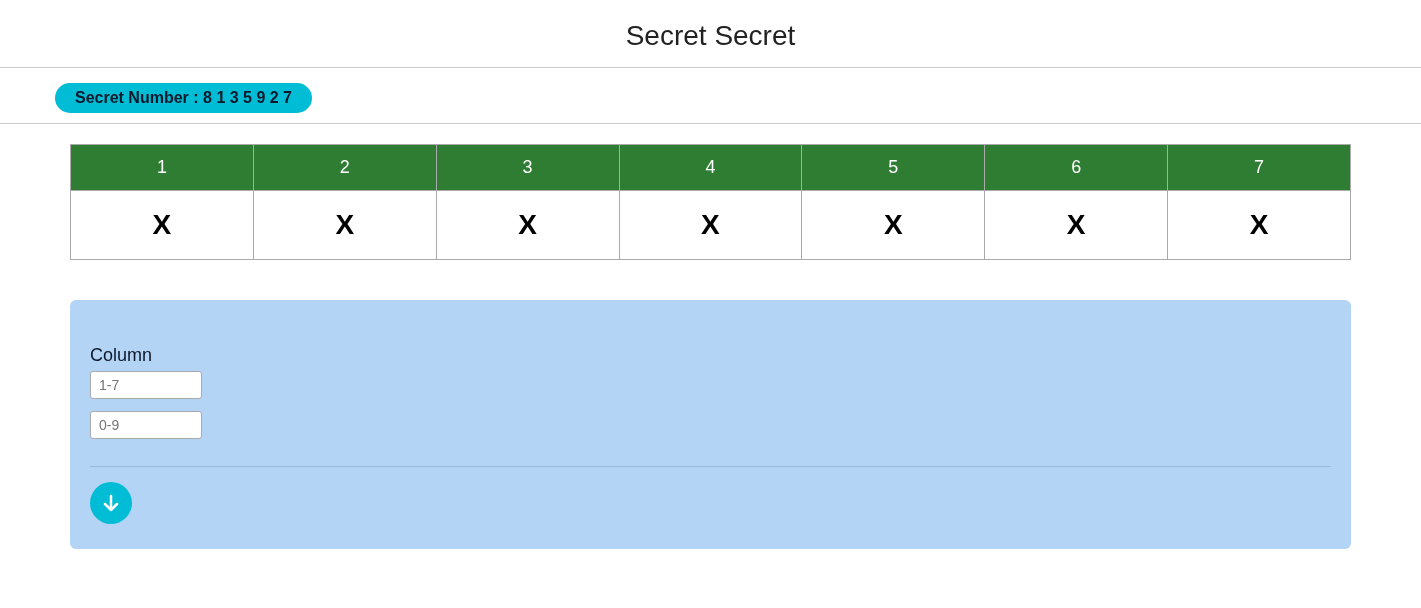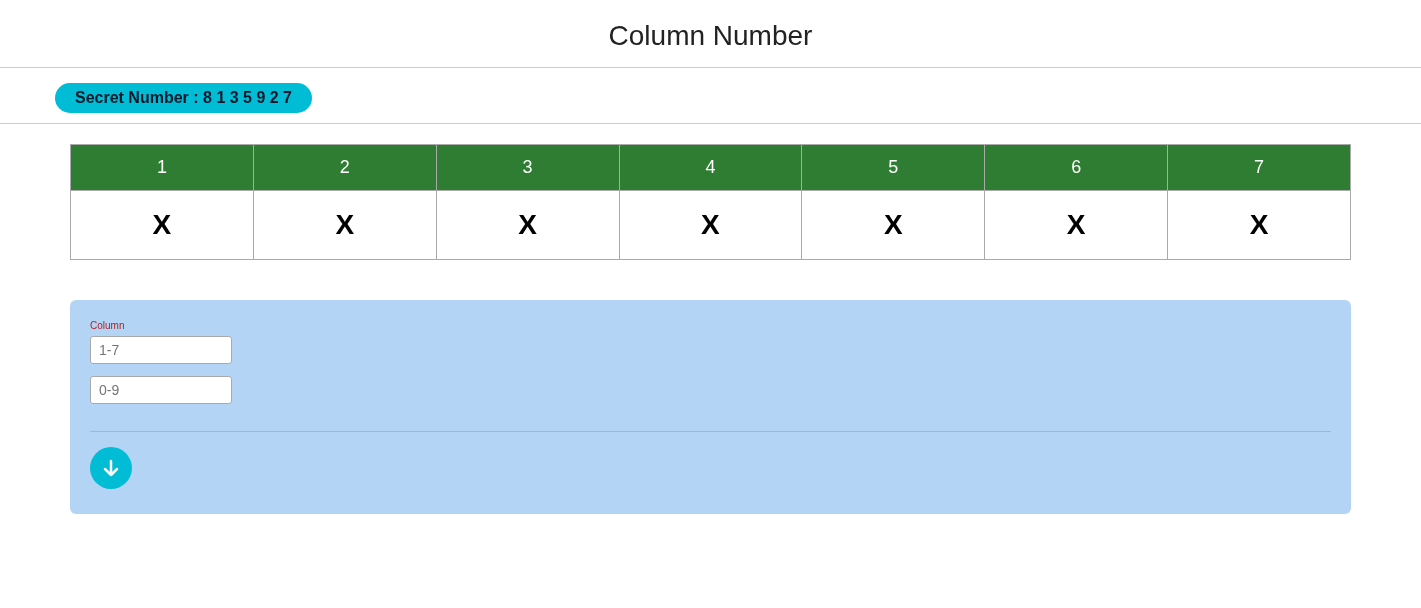--- a/index.html
+++ b/index.html
@@ -77,28 +77,29 @@
     }
 
     .form-section {
       padding-bottom: 15px;
       border-bottom: 1px solid #9bb8d8;
       margin-bottom: 15px;
     }
 
     .form-label {
       display: block;
-      font-size: 10px;
-      color: #b91c1c;
+      font-size: 18px;
+      color: #0f172a;
       margin-bottom: 5px;
+      margin-top: 25px;
     }
 
     .form-input {
       display: block;
-      width: 142px;
+      width: 112px;
       padding: 5px 8px;
       font-size: 14px;
       border: 1px solid #aaa;
       border-radius: 3px;
       background-color: #fff;
       color: #999;
       margin-bottom: 12px;
     }
 
     .submit-btn {
@@ -109,21 +110,21 @@
       border-radius: 50%;
       cursor: pointer;
       display: flex;
       align-items: center;
       justify-content: center;
     }
   </style>
 </head>
 <body>
 
-<h1 class="page-title">Column Number</h1>
+<h1 class="page-title">Secret Secret</h1>
 
 <div class="secret-badge-row">
   <span class="secret-badge">Secret Number : 8 1 3 5 9 2 7</span>
 </div>
 
 <div class="table-container">
   <table class="grid-table">
     <thead>
       <tr id="table-header-row">
       <th>1</th>

